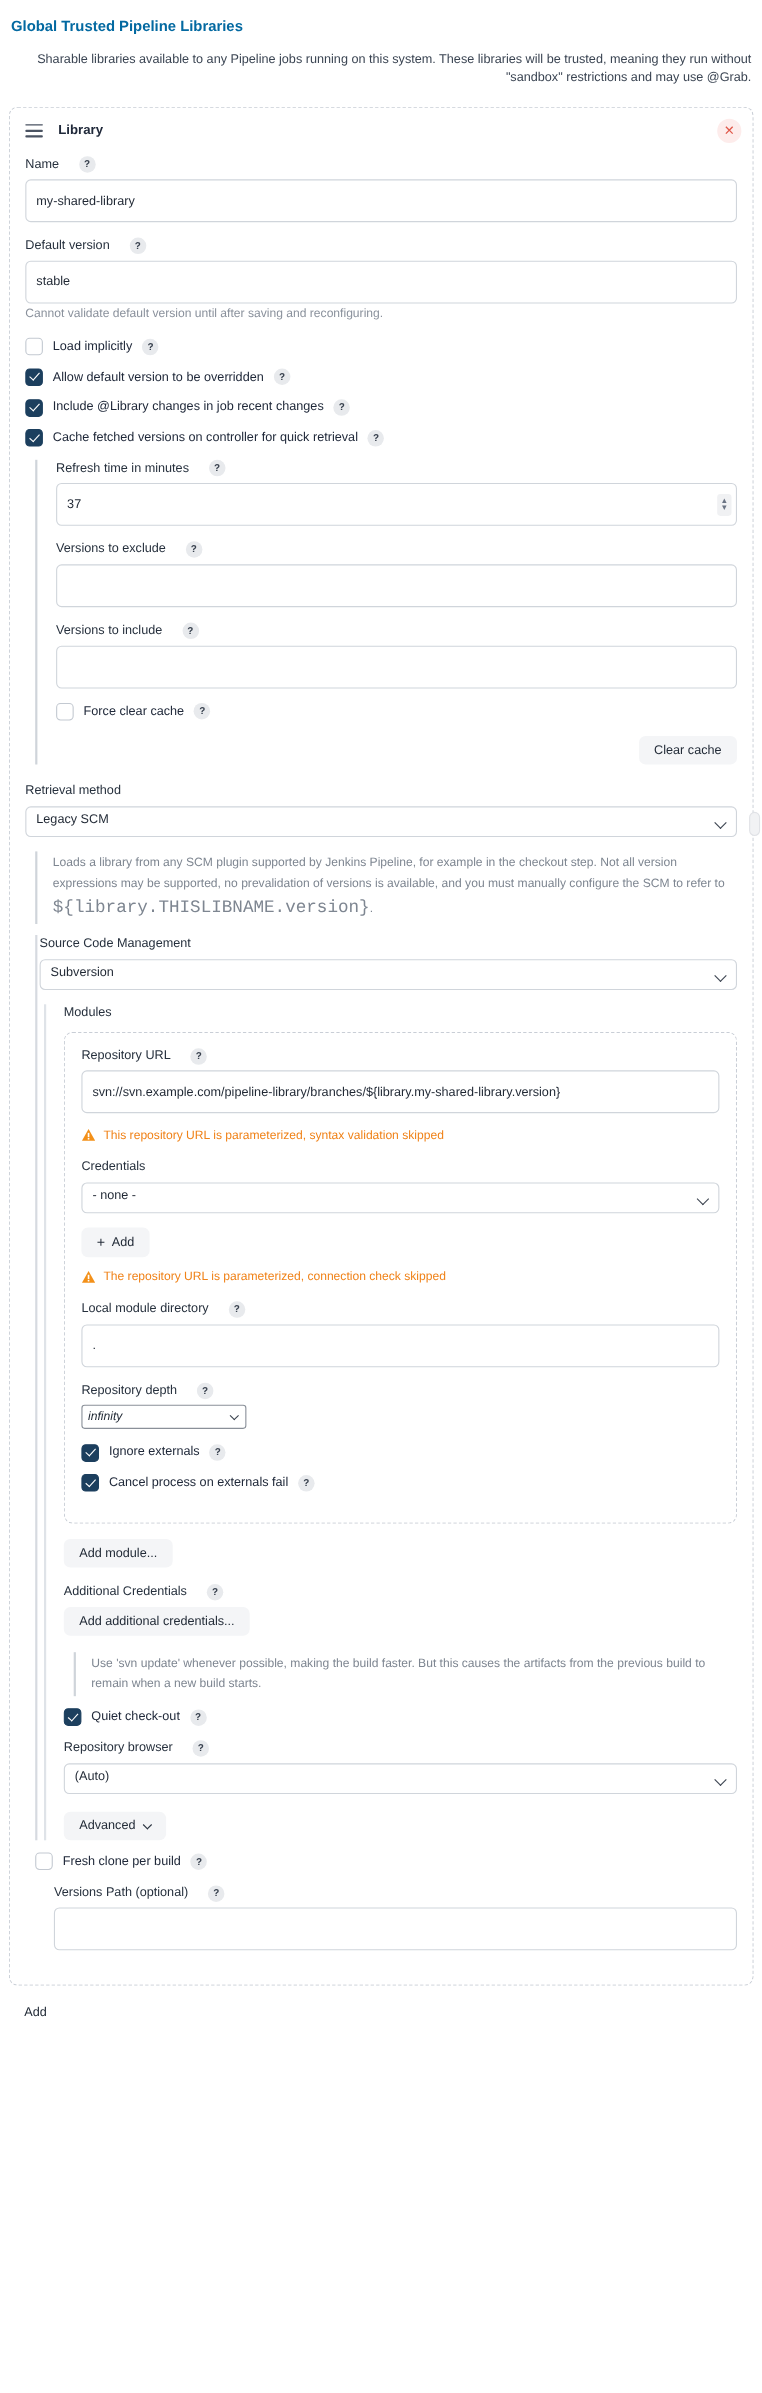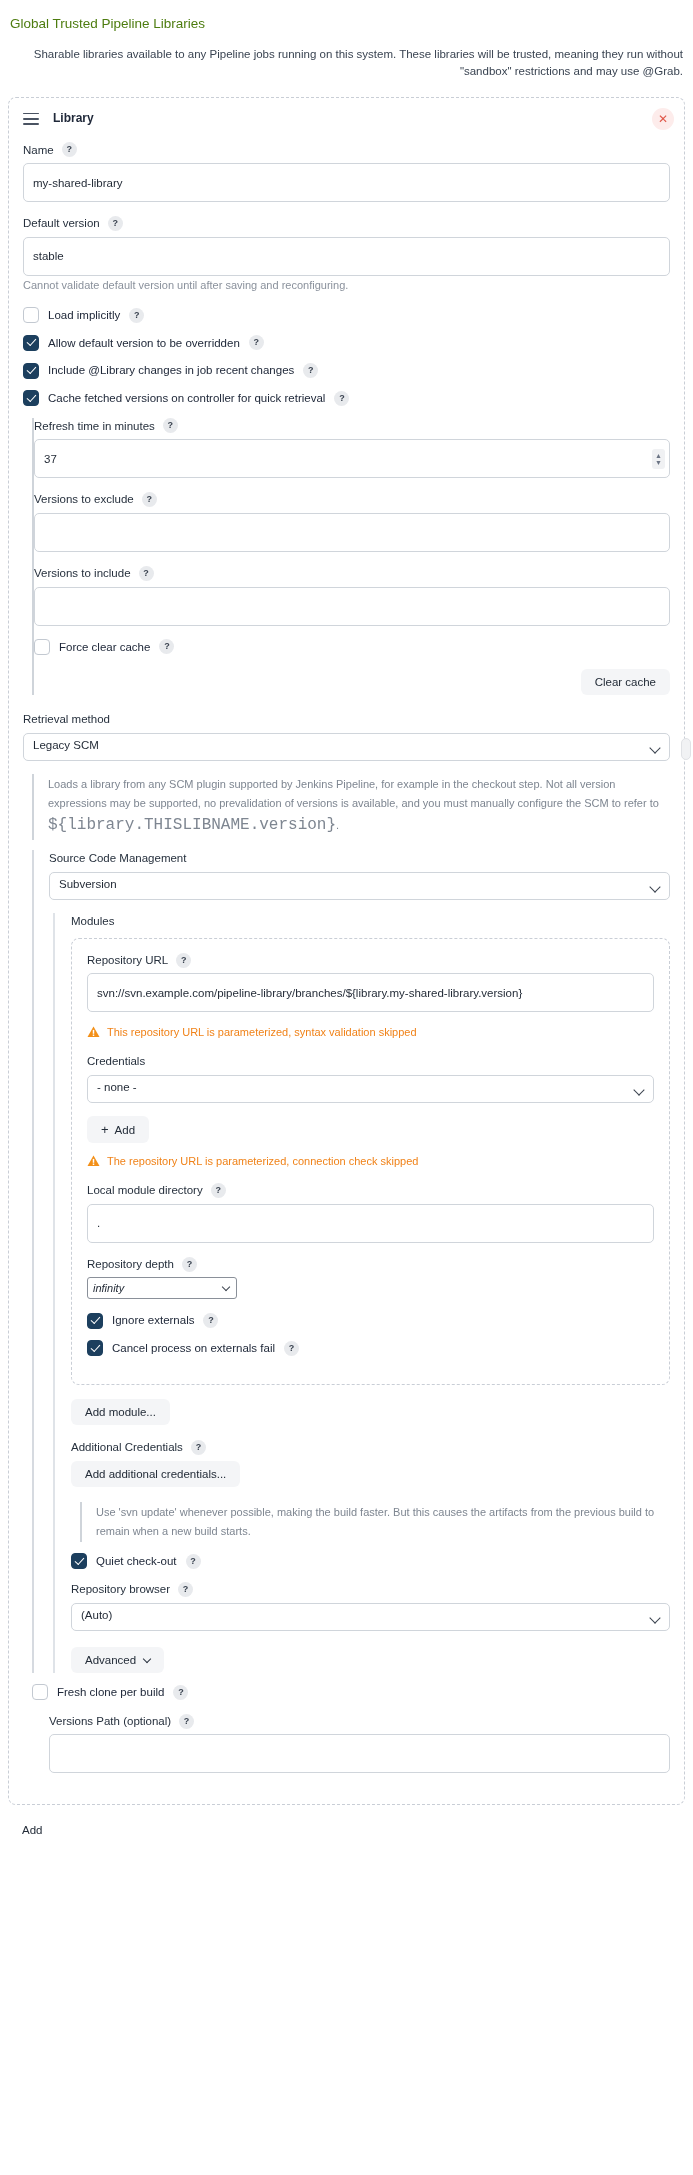--- a/index.html
+++ b/index.html
@@ -12,23 +12,23 @@
   body {
     width: 693px;
     min-height: 2175px;
     font-size: 11.5px;
     line-height: 1.45;
   }
   .page { padding: 8px 8px 0 8px; }
 
   .page-title {
     font-size: 13.5px;
-    color: #4d7c0f;
+    color: #0369a1;
     margin: 6px 0 12px 2px;
-    font-weight: 400;
+    font-weight: 700;
   }
   .page-desc {
     font-size: 11.5px;
     color: #3a4452;
     margin: 0 2px 16px 2px;
     line-height: 1.55;
     text-align: right;
   }
   .mono { font-family: "Liberation Mono", monospace; font-size: 16px; text-align: center; }
 
@@ -58,21 +58,21 @@
     position: absolute; top: 10px; right: 10px;
     width: 22px; height: 22px; border-radius: 50%;
     background: #fdeceb; color: #e0584a;
     display: flex; align-items: center; justify-content: center;
     font-size: 12px; border: none; cursor: pointer; line-height: 1;
   }
 
   
   .field { margin-bottom: 13px; }
   .lbl {
-    display: flex; align-items: center; gap: 8px;
+    display: flex; align-items: center; gap: 18px;
     font-size: 11.5px; color: #26303d; margin-bottom: 5px;
   }
   .help {
     display: inline-flex; align-items: center; justify-content: center;
     width: 15px; height: 15px; border-radius: 50%;
     background: #e8eaed; color: #39424f;
     font-size: 9px; font-weight: 700; cursor: pointer;
     line-height: 1;
   }
   input.txt, .fakeinput {
@@ -144,33 +144,34 @@
     transform: rotate(42deg) translate(-1px,-1px);
   }
   .cblabel { font-size: 11.5px; color: #20293a; }
 
   .hintline { font-size: 11px; color: #8a919c; margin: 2px 0 10px 0; }
 
   
   .nest {
     border-left: 2px solid #cfd4da;
     margin: 4px 0 8px 9px;
+    padding-left: 17px;
   }
   .nest-desc {
     border-left: 2px solid #cfd4da;
     margin: 8px 0 10px 9px;
     padding: 1px 0 1px 14px;
     color: #7e8691;
     font-size: 11px;
     line-height: 1.7;
   }
   .subblock {
     border-left: 2px solid #d6dae0;
     margin-left: 9px;
-    padding-left: 15px;
+    padding-left: 2px;
   }
 
   .btn {
     display: inline-flex; align-items: center; gap: 6px;
     background: #f4f5f7;
     border: none;
     border-radius: 6px;
     padding: 7px 14px;
     font-family: "Liberation Sans", sans-serif;
     font-size: 11.5px;

